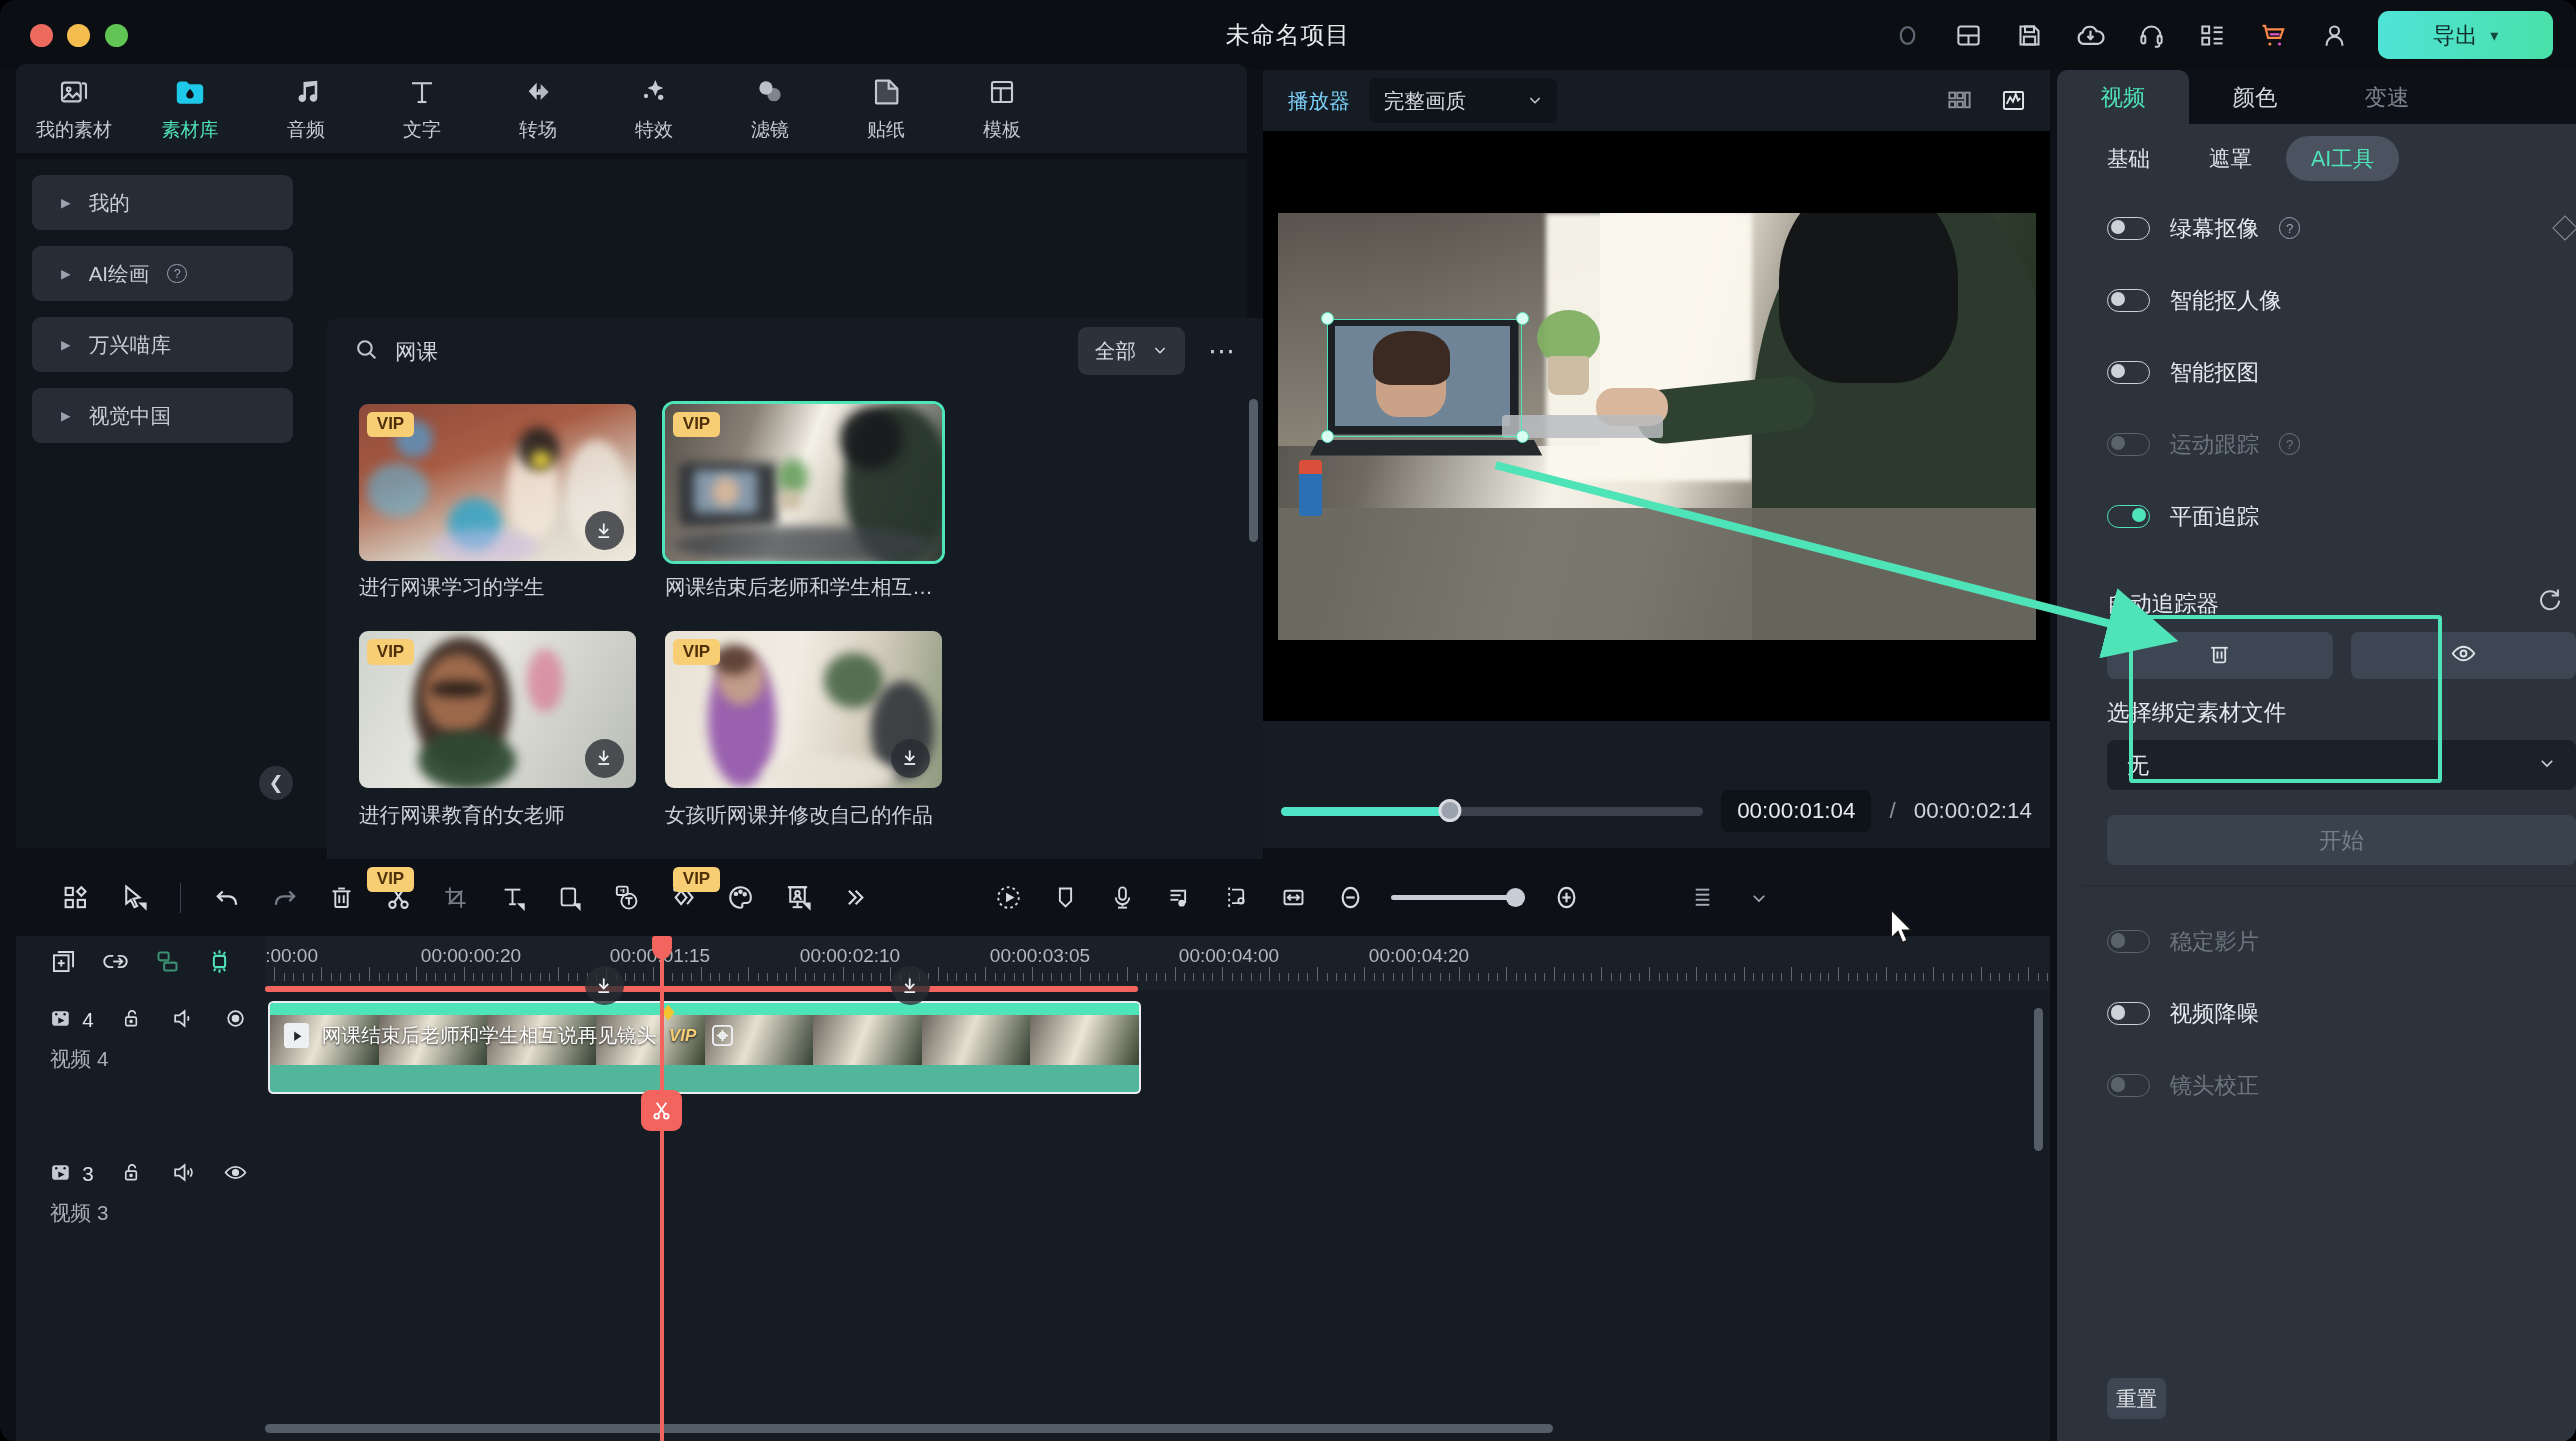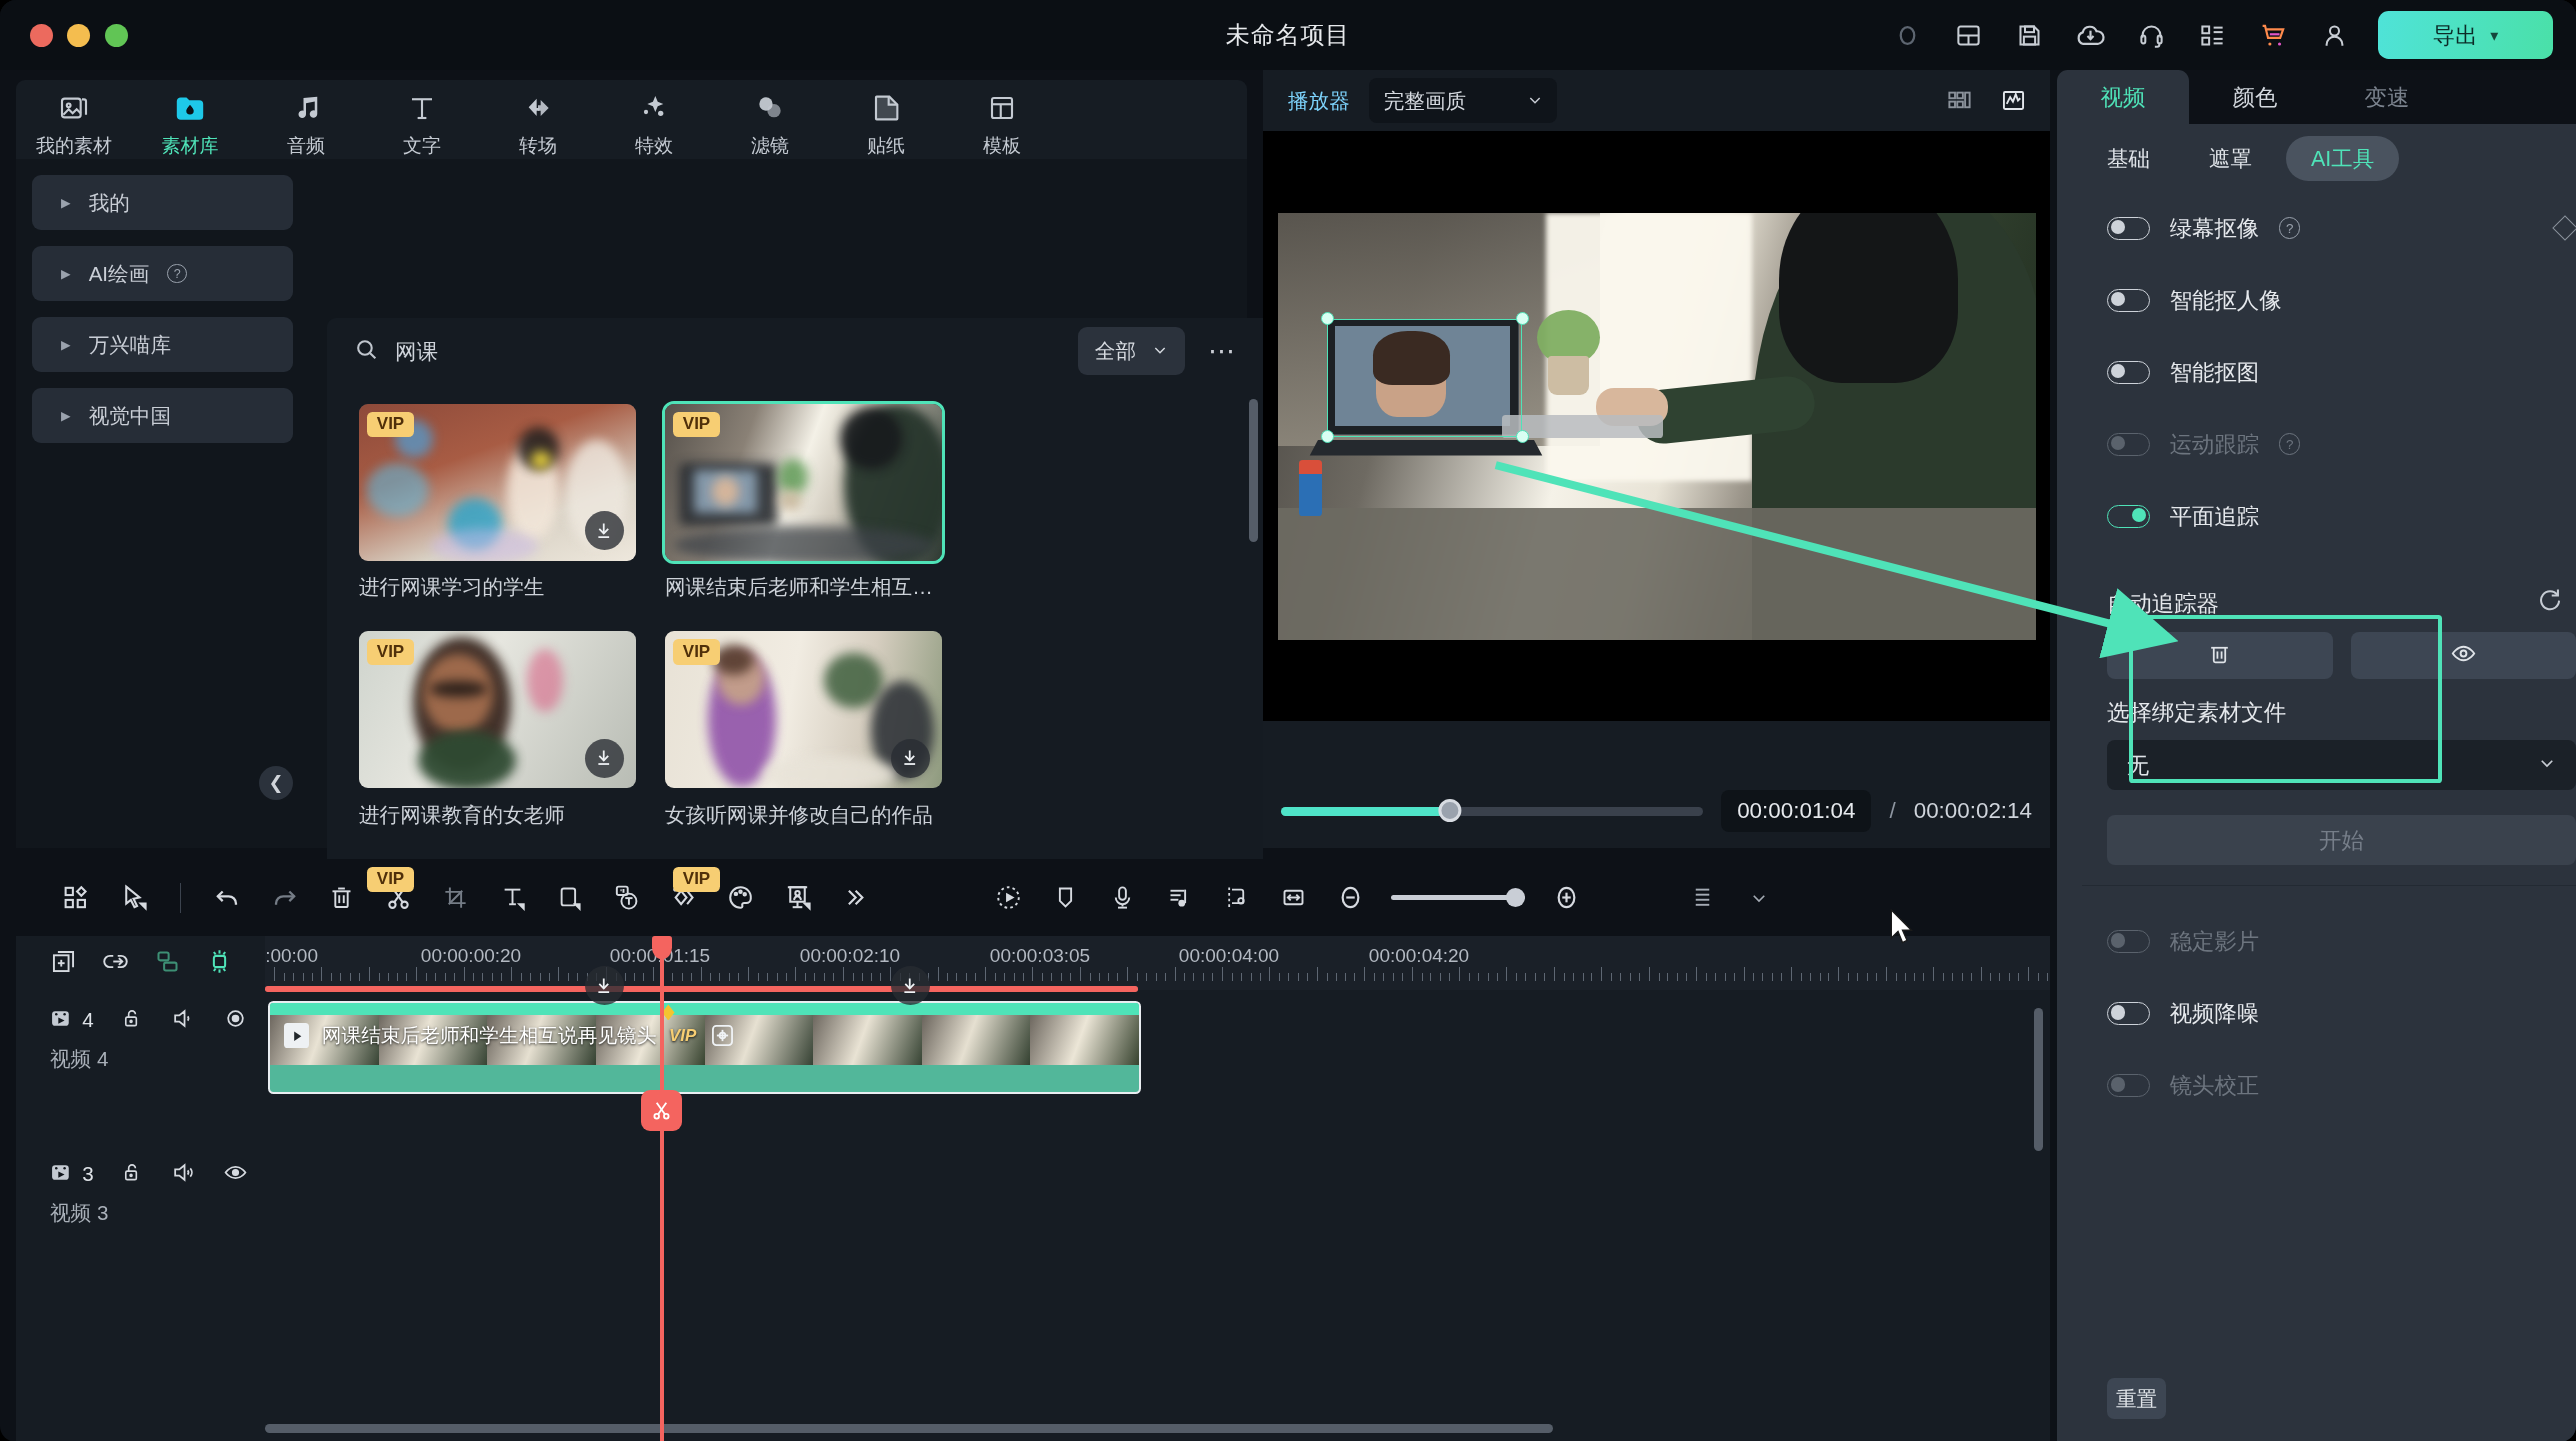--- a/index.html
+++ b/index.html
@@ -41,21 +41,21 @@
   .export-btn {
     width: 175px; height: 48px; border-radius: 10.7px;
     background: linear-gradient(100deg, #4fe3d8 0%, #4ae0a8 100%);
     display: flex; align-items: center; justify-content: center; gap: 12.5px;
     color: #0c2b27; font-size: 22.4px; cursor: pointer;
   }
   .export-btn .chev { font-size: 16px; opacity: .85; }
 
   
   .navbar {
-    position: absolute; left: 16px; top: 80px; width: 1231px; height: 89px;
+    position: absolute; left: 16px; top: 64px; width: 1231px; height: 89px;
     background: #161c23;
     border-top-left-radius: 9px; border-top-right-radius: 9px;
     display: flex; align-items: center;
   }
   .navitem {
     width: 116px; display: flex; flex-direction: column; align-items: center; gap: 8px;
     color: #c4cad2; font-size: 19px; cursor: pointer;
   }
   .navitem.active { color: #4fe3b8; }
   .navitem .nicn { height: 34px; display: flex; align-items: center; }

